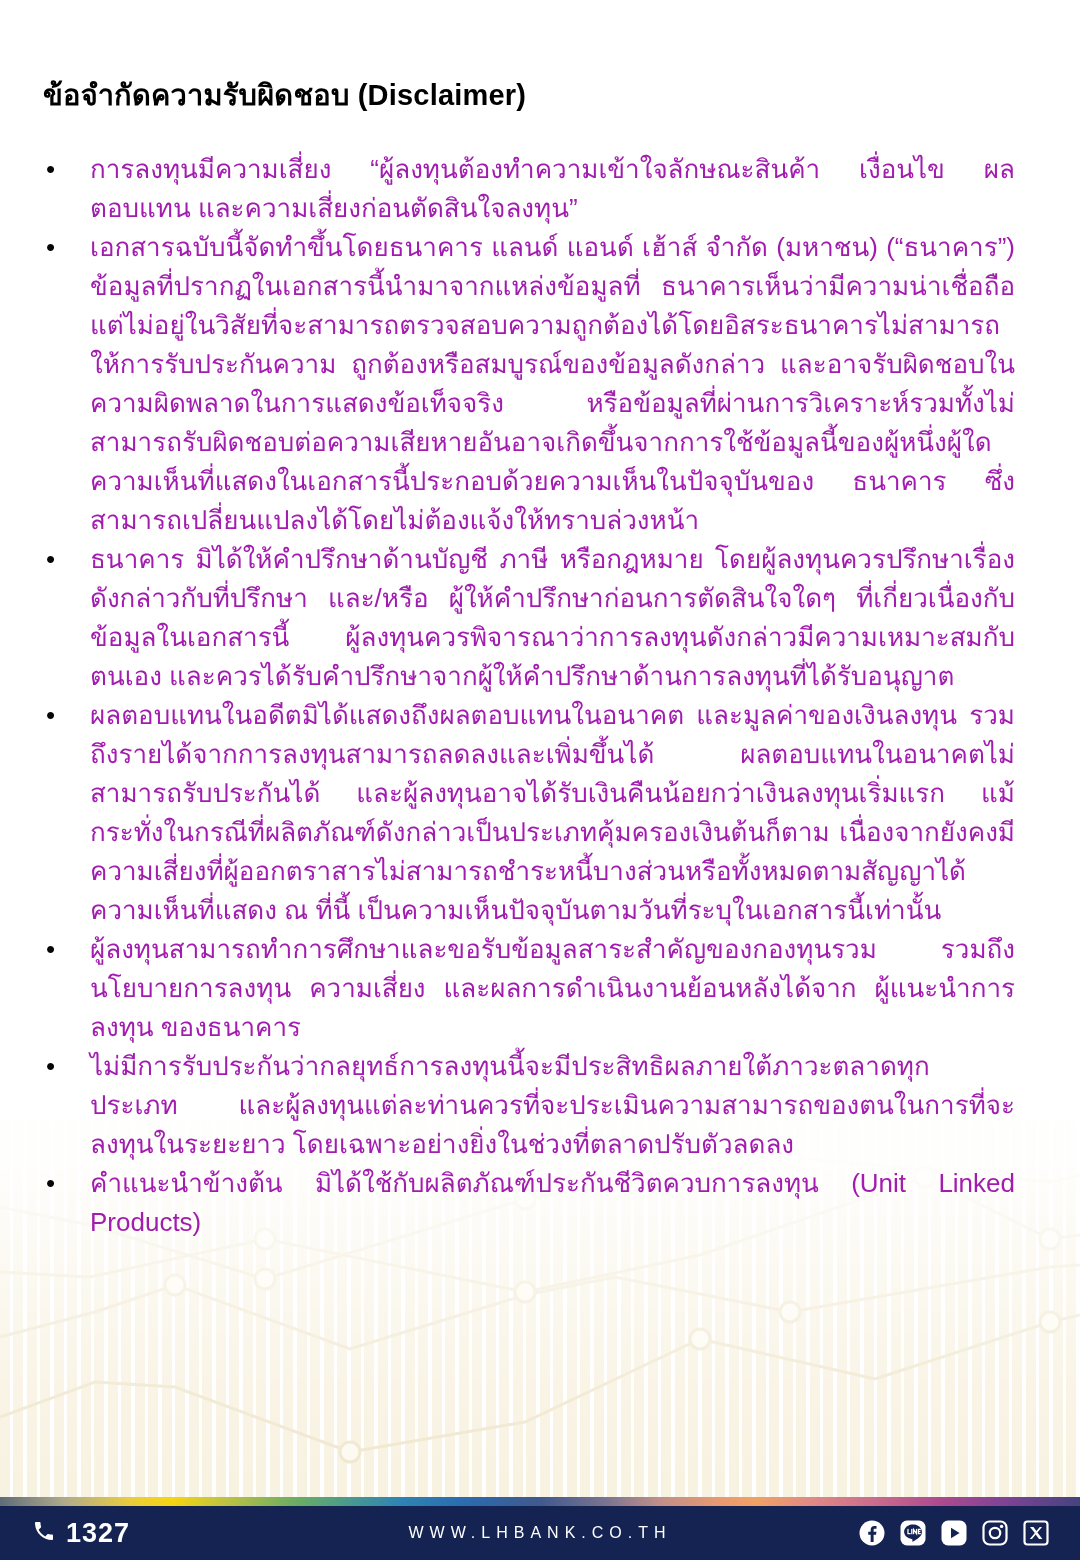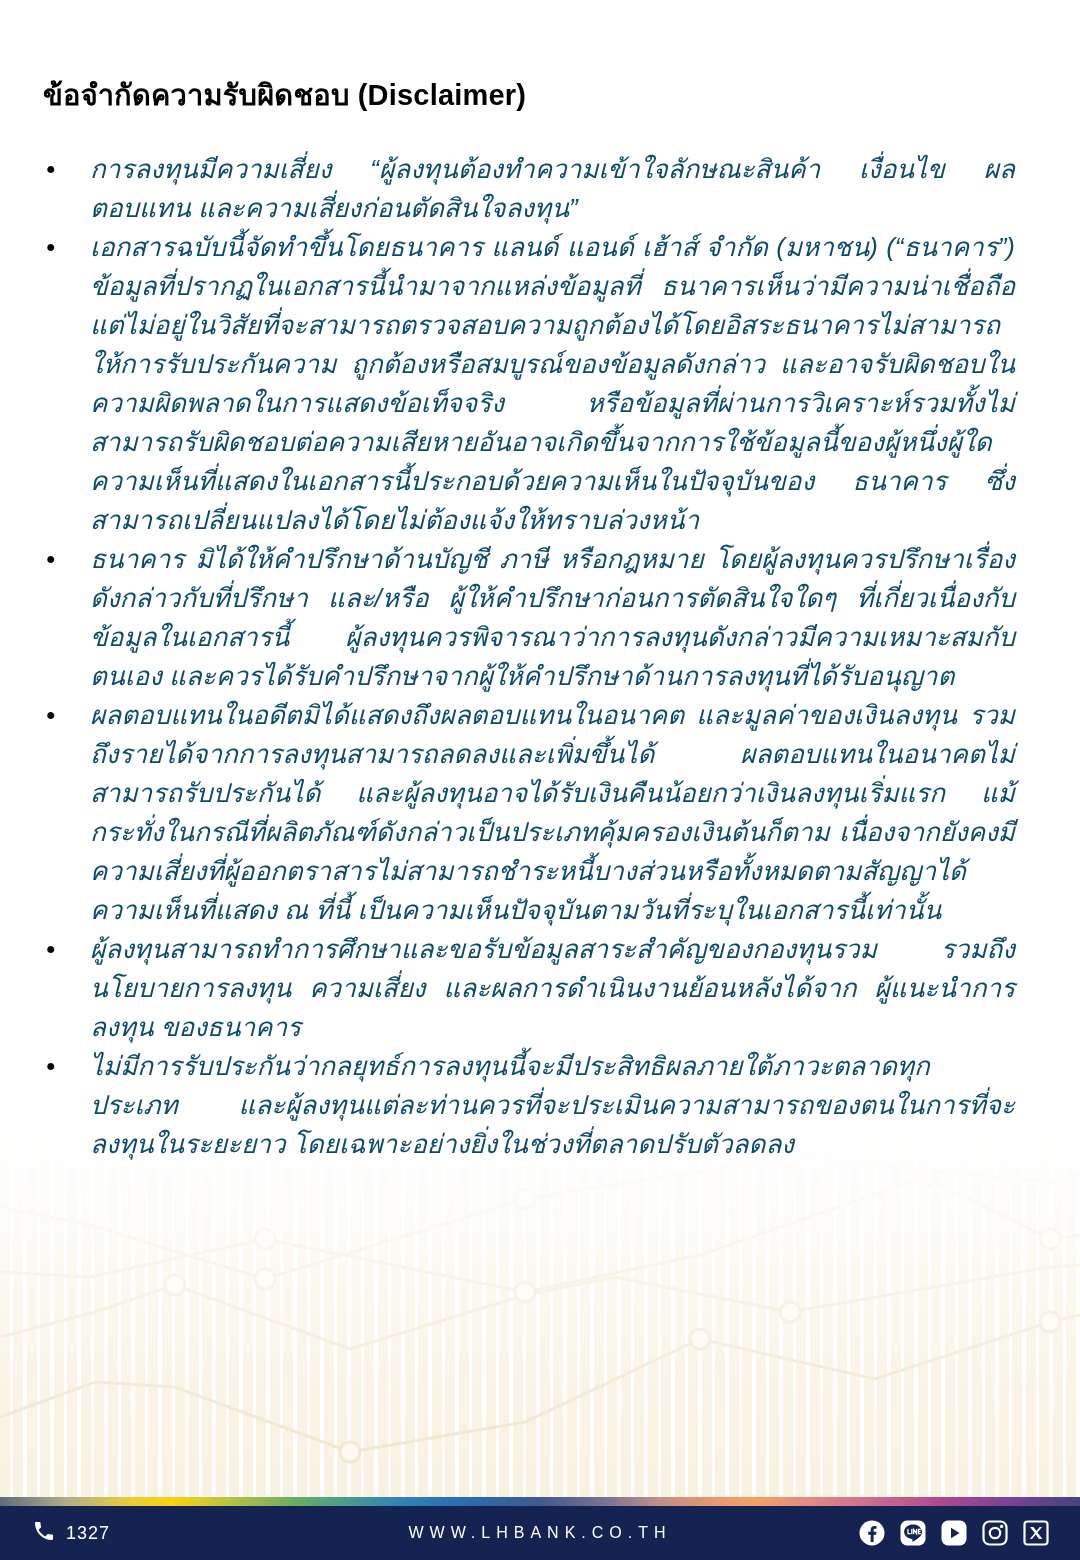--- a/index.html
+++ b/index.html
@@ -57,23 +57,22 @@
     letter-spacing: 0.2px;
   }
   ul.bullets {
     list-style: none;
   }
   ul.bullets li {
     position: relative;
     padding-left: 47px;
     font-size: 26px;
     line-height: 39px;
-    color: #0c4a6e;
+    color: #a21caf;
     text-align: justify;
-    font-style: italic;
   }
   ul.bullets li::before {
     content: "\2022";
     position: absolute;
     left: 3px;
     top: 0;
     font-size: 26px;
     color: #060606;
   }
 
@@ -101,22 +100,22 @@
     justify-content: space-between;
     padding: 0 30px 0 32px;
     color: #ffffff;
   }
   .footer-phone {
     display: flex;
     align-items: center;
     gap: 10px;
   }
   .footer-phone .phone-num {
-    font-size: 18px;
-    font-weight: normal;
+    font-size: 27px;
+    font-weight: bold;
     letter-spacing: 1px;
   }
   .footer-site {
     position: absolute;
     left: 50%;
     transform: translateX(-50%);
     font-size: 16px;
     letter-spacing: 6px;
     font-weight: 400;
   }
@@ -161,20 +160,21 @@
 
   <div class="content">
     <h1 class="doc-title">ข้อจำกัดความรับผิดชอบ (Disclaimer)</h1>
     <ul class="bullets">
       <li>การลงทุนมีความเสี่ยง “ผู้ลงทุนต้องทำความเข้าใจลักษณะสินค้า เงื่อนไข ผลตอบแทน และความเสี่ยงก่อนตัดสินใจลงทุน”</li>
       <li>เอกสารฉบับนี้จัดทำขึ้นโดยธนาคาร แลนด์ แอนด์ เฮ้าส์ จำกัด (มหาชน) (“ธนาคาร”) ข้อมูลที่ปรากฏในเอกสารนี้นำมาจากแหล่งข้อมูลที่ ธนาคารเห็นว่ามีความน่าเชื่อถือ แต่ไม่อยู่ในวิสัยที่จะสามารถตรวจสอบความถูกต้องได้โดยอิสระธนาคารไม่สามารถให้การรับประกันความ ถูกต้องหรือสมบูรณ์ของข้อมูลดังกล่าว และอาจรับผิดชอบในความผิดพลาดในการแสดงข้อเท็จจริง หรือข้อมูลที่ผ่านการวิเคราะห์รวมทั้งไม่สามารถรับผิดชอบต่อความเสียหายอันอาจเกิดขึ้นจากการใช้ข้อมูลนี้ของผู้หนึ่งผู้ใด ความเห็นที่แสดงในเอกสารนี้ประกอบด้วยความเห็นในปัจจุบันของ ธนาคาร ซึ่งสามารถเปลี่ยนแปลงได้โดยไม่ต้องแจ้งให้ทราบล่วงหน้า</li>
       <li>ธนาคาร มิได้ให้คำปรึกษาด้านบัญชี ภาษี หรือกฎหมาย โดยผู้ลงทุนควรปรึกษาเรื่องดังกล่าวกับที่ปรึกษา และ/หรือ ผู้ให้คำปรึกษาก่อนการตัดสินใจใดๆ ที่เกี่ยวเนื่องกับข้อมูลในเอกสารนี้ ผู้ลงทุนควรพิจารณาว่าการลงทุนดังกล่าวมีความเหมาะสมกับตนเอง และควรได้รับคำปรึกษาจากผู้ให้คำปรึกษาด้านการลงทุนที่ได้รับอนุญาต</li>
       <li>ผลตอบแทนในอดีตมิได้แสดงถึงผลตอบแทนในอนาคต และมูลค่าของเงินลงทุน รวมถึงรายได้จากการลงทุนสามารถลดลงและเพิ่มขึ้นได้ ผลตอบแทนในอนาคตไม่สามารถรับประกันได้ และผู้ลงทุนอาจได้รับเงินคืนน้อยกว่าเงินลงทุนเริ่มแรก แม้กระทั่งในกรณีที่ผลิตภัณฑ์ดังกล่าวเป็นประเภทคุ้มครองเงินต้นก็ตาม เนื่องจากยังคงมีความเสี่ยงที่ผู้ออกตราสารไม่สามารถชำระหนี้บางส่วนหรือทั้งหมดตามสัญญาได้ ความเห็นที่แสดง ณ ที่นี้ เป็นความเห็นปัจจุบันตามวันที่ระบุในเอกสารนี้เท่านั้น</li>
       <li>ผู้ลงทุนสามารถทำการศึกษาและขอรับข้อมูลสาระสำคัญของกองทุนรวม รวมถึงนโยบายการลงทุน ความเสี่ยง และผลการดำเนินงานย้อนหลังได้จาก ผู้แนะนำการลงทุน ของธนาคาร</li>
       <li>ไม่มีการรับประกันว่ากลยุทธ์การลงทุนนี้จะมีประสิทธิผลภายใต้ภาวะตลาดทุกประเภท และผู้ลงทุนแต่ละท่านควรที่จะประเมินความสามารถของตนในการที่จะลงทุนในระยะยาว โดยเฉพาะอย่างยิ่งในช่วงที่ตลาดปรับตัวลดลง</li>
+      <li>คำแนะนำข้างต้น มิได้ใช้กับผลิตภัณฑ์ประกันชีวิตควบการลงทุน (Unit Linked Products)</li>
     </ul>
   </div>
 
   <div class="footer-gradient"></div>
 
   <div class="footer-bar">
 
     <div class="footer-phone">
       <span>
         <svg width="24" height="24" viewBox="0 0 24 24">

